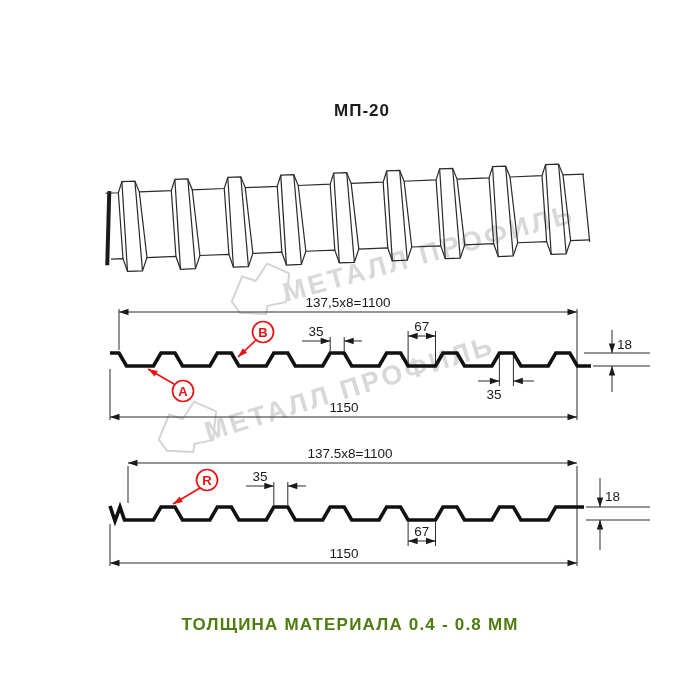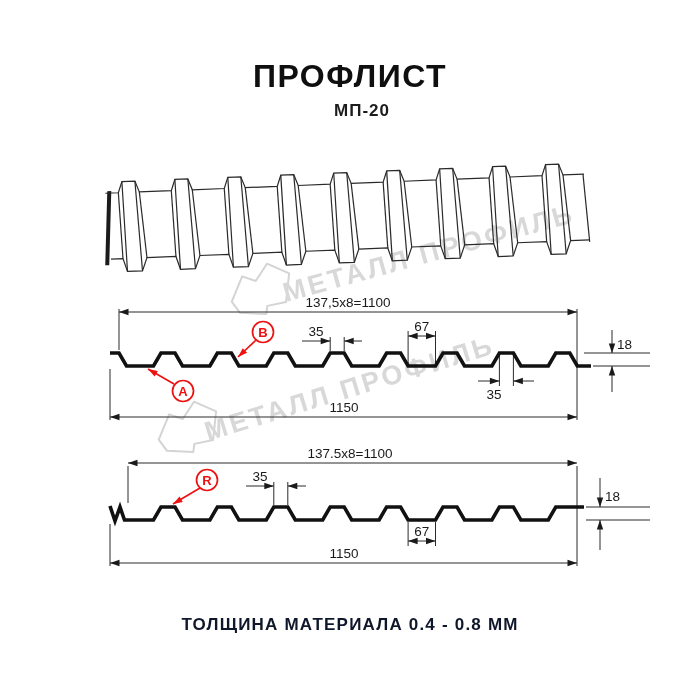--- a/index.html
+++ b/index.html
@@ -3,37 +3,36 @@
 <meta charset="utf-8">
 <style>
   html,body{margin:0;padding:0;background:#fff;}
   .page{position:relative;width:700px;height:700px;background:#fff;overflow:hidden;
         font-family:"Liberation Sans",sans-serif;}
   .title{position:absolute;top:58px;left:0;width:700px;text-align:center;
          font-size:32px;font-weight:bold;letter-spacing:1.5px;color:#0f0f0f;}
   .subtitle{position:absolute;top:101px;left:12px;width:700px;text-align:center;
          font-size:17px;font-weight:bold;letter-spacing:1px;color:#1c1c1c;}
   .footer{position:absolute;top:615px;left:0;width:700px;text-align:center;
-         font-size:17px;font-weight:bold;letter-spacing:1.2px;color:#0f172a;}
+         font-size:17px;font-weight:bold;letter-spacing:1.2px;color:#4d7c0f;}
   svg.canvas{position:absolute;top:0;left:0;}
   svg text{font-family:"Liberation Sans",sans-serif;font-size:13.5px;fill:#1a1a1a;}
   .dimline{stroke:#2b2b2b;stroke-width:1;fill:none;}
   .profile{stroke:#111;stroke-width:3.6;fill:none;stroke-linejoin:miter;}
   .red{stroke:#ee1111;stroke-width:1.7;fill:none;}
   .redletter{font-size:13px;font-weight:bold;fill:#ee1111;text-anchor:middle;}
   .wmtext{font-size:27px;font-weight:bold;letter-spacing:3px;fill:#d8d8d8;}
   .wmlogo{stroke:#d4d4d4;stroke-width:2;fill:none;stroke-linejoin:round;}
   .sheet3d{stroke:#2a2a2a;stroke-width:1.2;fill:none;}
 </style>
 </head>
 <body>
 
 <div class="page">
 
-  <div class="title">ПРОФЛИСТ</div>
   <div class="subtitle">МП-20</div>
 
   <svg class="canvas" width="700" height="700" viewBox="0 0 700 700">
     <defs>
       <marker id="arw" markerWidth="11" markerHeight="8" refX="10" refY="4" orient="auto-start-reverse" markerUnits="userSpaceOnUse">
         <path d="M0.5,0.8 L10,4 L0.5,7.2 Z" fill="#1a1a1a"></path>
       </marker>
       <marker id="arwr" markerWidth="11" markerHeight="8" refX="10" refY="4" orient="auto-start-reverse" markerUnits="userSpaceOnUse">
         <path d="M0.5,0.8 L10,4 L0.5,7.2 Z" fill="#ee1111"></path>
       </marker>

